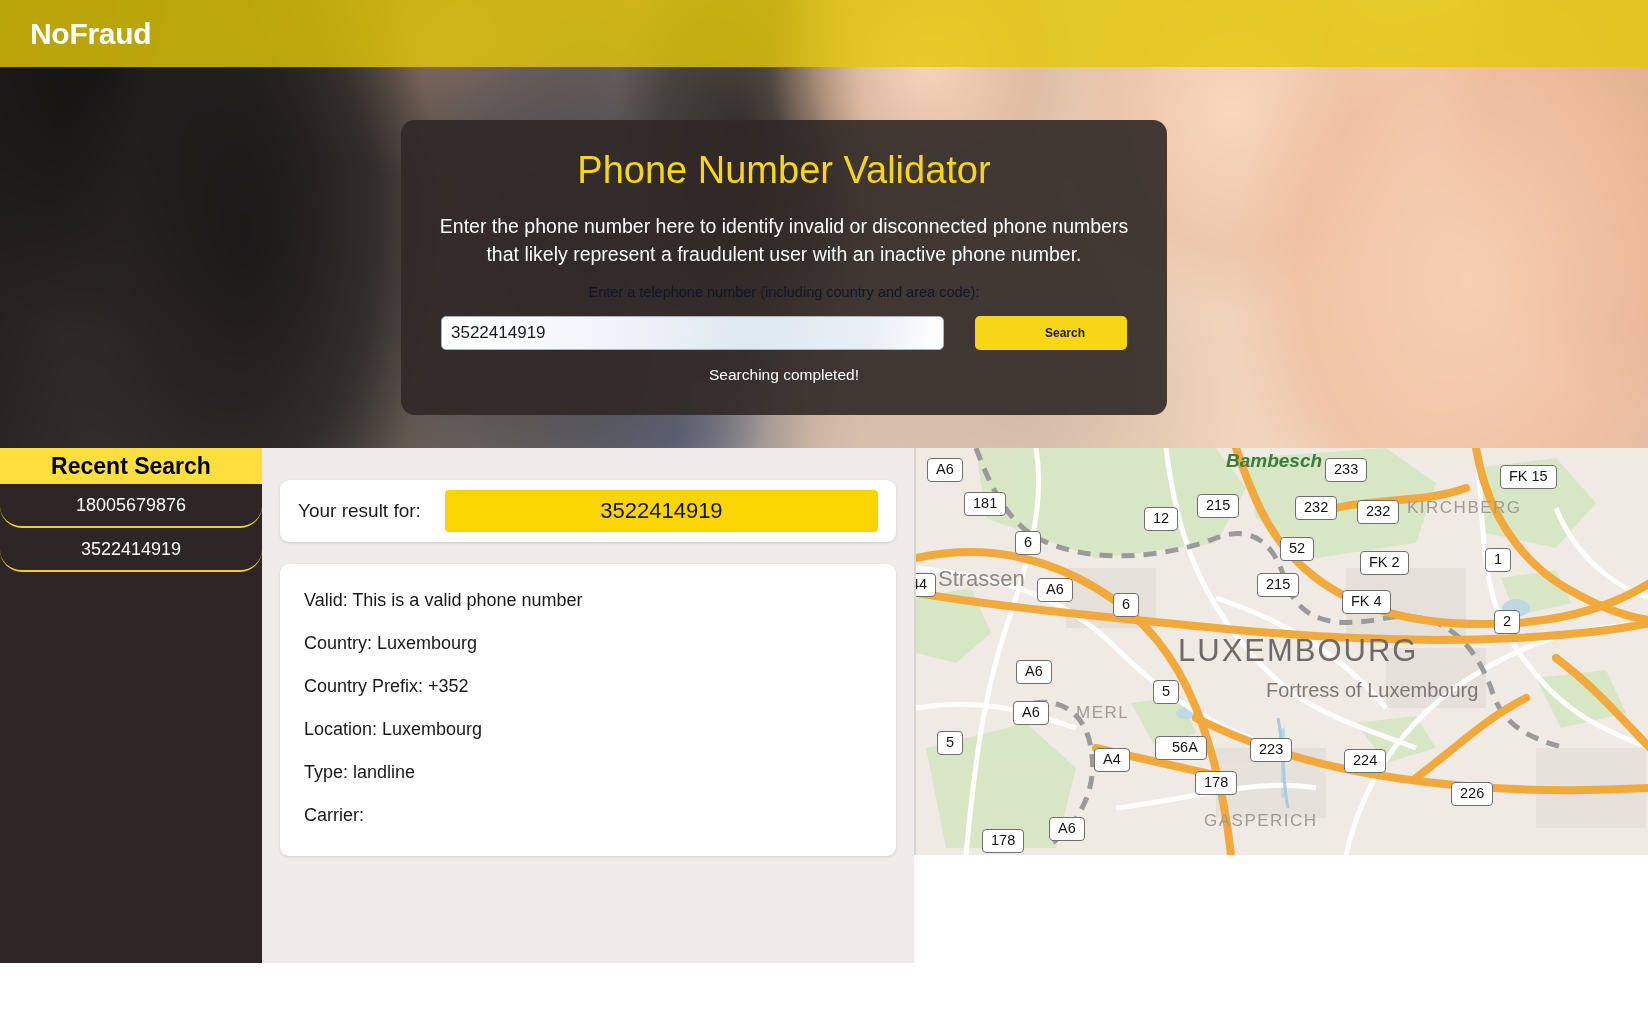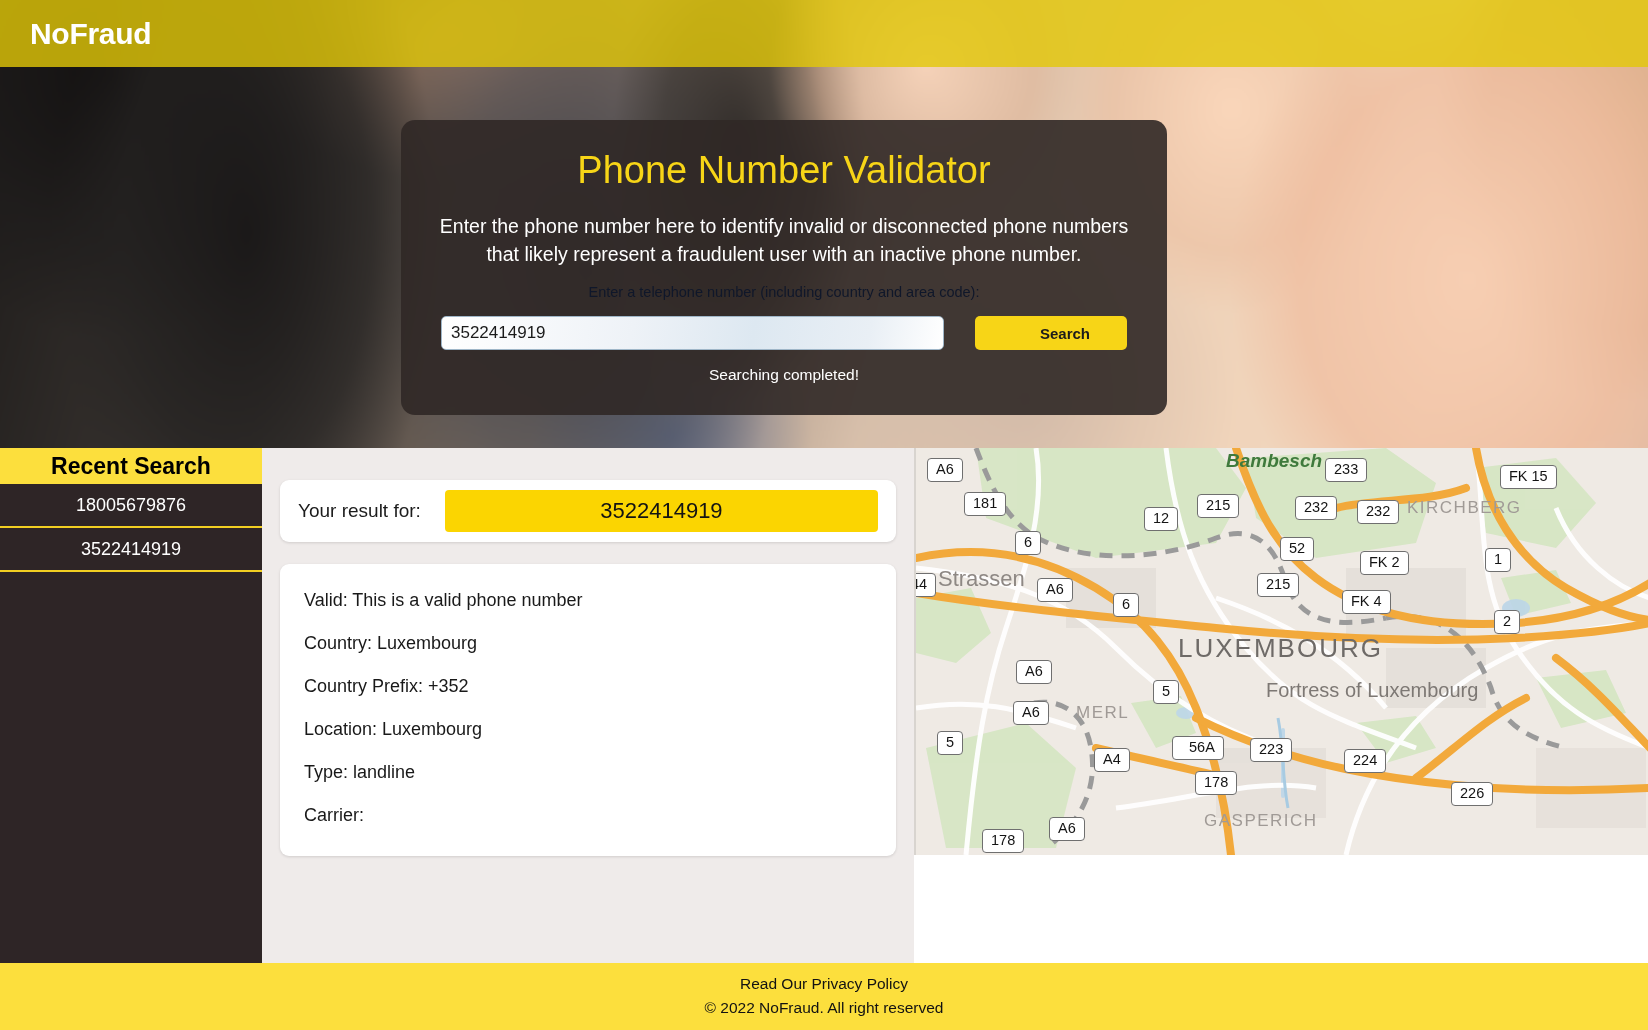--- a/index.html
+++ b/index.html
@@ -99,21 +99,21 @@
     color: #1b1b1b;
     padding: 0 9px;
     outline: none;
   }
   .search-btn {
     width: 152px; height: 34px;
     background: #f7d517;
     border: none;
     border-radius: 5px;
     font-family: "Liberation Sans", sans-serif;
-    font-size: 15px;
+    font-size: 12px;
     font-weight: bold;
     color: #1b1b1b;
     cursor: pointer;
     padding-left: 28px;
   }
   .search-status {
     color: #ffffff;
     font-size: 15.5px;
     margin-top: 16px;
   }
@@ -140,20 +140,21 @@
     font-weight: bold;
     display: flex; align-items: center; justify-content: center;
   }
   .recent-item {
     height: 44px;
     display: flex; align-items: center; justify-content: center;
     color: #ffffff;
     font-size: 18px;
     border-bottom: 2px solid #f2cf22;
     cursor: pointer;
+    border-radius: 22px;
   }
 
   
   .results {
     flex: 1 1 auto;
     background: #efebea;
     padding: 32px 18px 0 18px;
   }
   .result-card {
     background: #ffffff;
@@ -215,21 +216,21 @@
     padding: 2px 8px 3px 8px;
     white-space: nowrap;
     line-height: 1.15;
   }
   .place {
     position: absolute;
     color: #9a9490;
     font-weight: normal;
     white-space: nowrap;
   }
-  .place.city { font-size: 26px; letter-spacing: 2px; color: #6e6a67; }
+  .place.city { font-size: 31px; letter-spacing: 2px; color: #6e6a67; }
   .place.town { font-size: 22px; color: #8e8884; }
   .place.quarter { font-size: 17px; letter-spacing: 1.5px; color: #a09a96; }
   .place.district { font-size: 19px; font-style: italic; color: #3f7a3c; font-weight: bold; }
   .place.fortress { font-size: 20px; color: #7d7874; text-align: center; line-height: 1.25; }
 
   
   .footer {
     position: absolute;
     left: 0; top: 963px;
     width: 1648px; height: 67px;
@@ -391,30 +392,26 @@
         <div class="shield" style="left:569px; top:100px;">1</div>
         <div class="shield" style="left:341px; top:125px;">215</div>
         <div class="shield" style="left:426px; top:142px;">FK 4</div>
         <div class="shield" style="left:578px; top:162px;">2</div>
         <div class="shield" style="left:197px; top:145px;">6</div>
         <div class="shield" style="left:237px; top:232px;">5</div>
         <div class="shield" style="left:100px; top:212px;">A6</div>
         <div class="shield" style="left:97px;  top:253px;">A6</div>
         <div class="shield" style="left:21px;  top:283px;">5</div>
         <div class="shield" style="left:178px; top:300px;">A4</div>
-        <div class="shield" style="left:256px; top:288px;padding-left:16px;">56A</div>
+        <div class="shield" style="left:239px; top:288px;padding-left:16px;">56A</div>
         <div class="shield" style="left:334px; top:290px;">223</div>
         <div class="shield" style="left:428px; top:301px;">224</div>
         <div class="shield" style="left:279px; top:323px;">178</div>
         <div class="shield" style="left:535px; top:334px;">226</div>
         <div class="shield" style="left:66px;  top:381px;">178</div>
         <div class="shield" style="left:133px; top:369px;">A6</div>
       </div>
     </div>
 
   </div>
 
-  <div class="footer">
-    <a class="footer-link">Read Our Privacy Policy</a>
-    <span class="footer-copy">© 2022 NoFraud. All right reserved</span>
-  </div>
 
 </div>
 
 </body></html>

